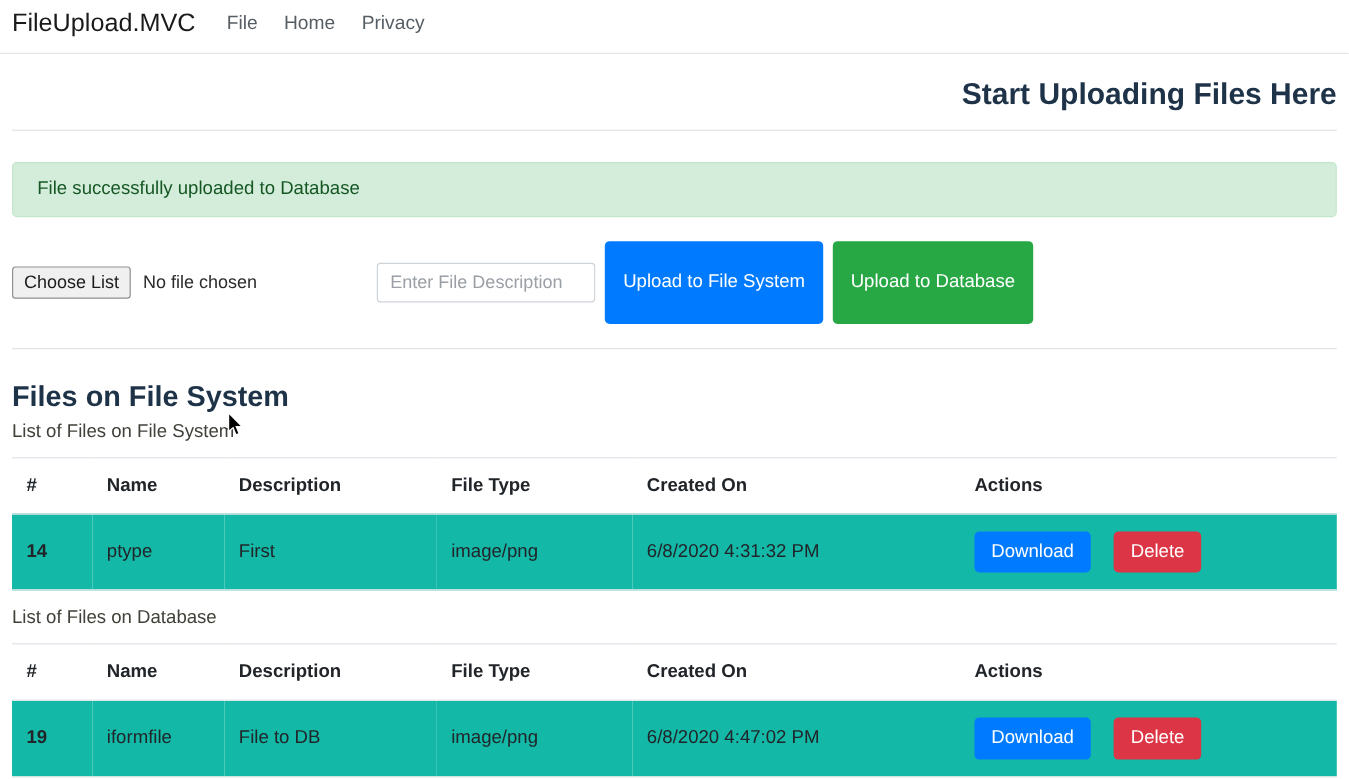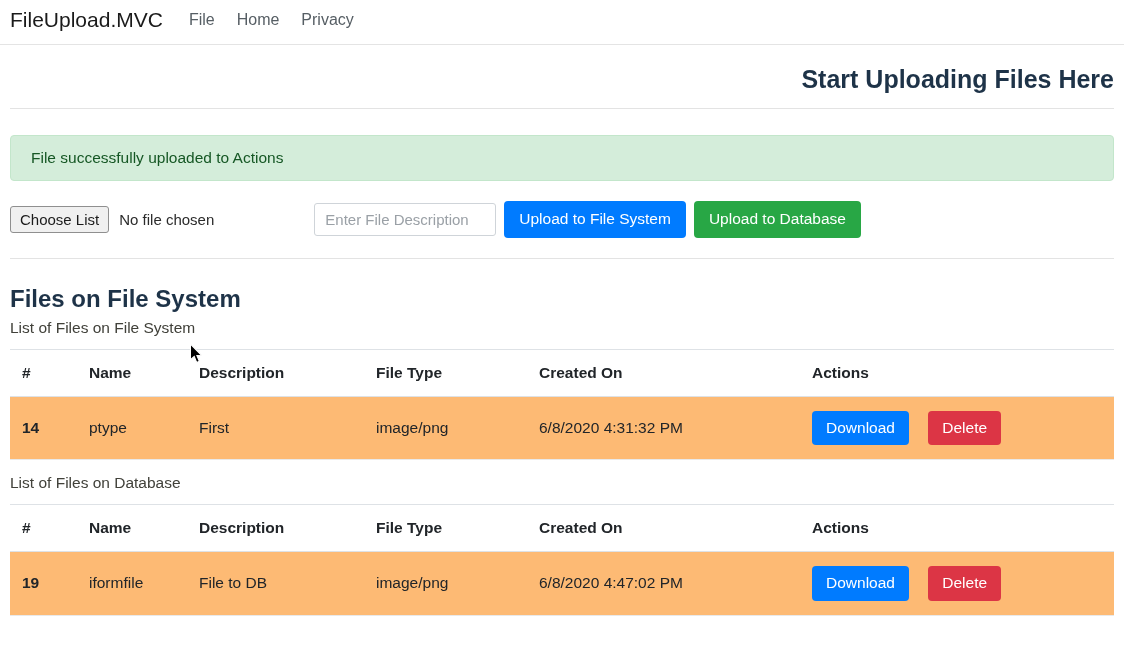--- a/index.html
+++ b/index.html
@@ -88,21 +88,21 @@
     border-radius: 3px;
     color: #212529;
     outline: none;
     font-family: inherit;
   }
   .desc-input::placeholder { color: #9aa0a6; }
   .btn {
     display: inline-block;
     border: none;
     border-radius: 4px;
-    padding: 9px 15px;
+    padding: 25px 15px;
     font-size: 15.5px;
     color: #fff;
     cursor: pointer;
     font-family: inherit;
     line-height: 1.2;
   }
   .btn-primary { background: var(--primary, #007bff); }
   .btn-success { background: var(--success, #28a745); }
   .btn-danger  { background: var(--danger, #dc3545); }
   .upload-row .btn-primary { margin-left: 8px; }
@@ -131,21 +131,21 @@
     text-align: left;
     padding: 14px 12px;
     font-size: 15.5px;
     vertical-align: middle;
   }
   .files-table thead th {
     border-top: 1px solid #dee2e6;
     border-bottom: 1px solid #dee2e6;
     font-weight: 700;
   }
-  .files-table tbody tr { background: #fdba74; }
+  .files-table tbody tr { background: #14b8a6; }
   .files-table tbody td { border-bottom: 1px solid #e9e9e9; }
   .col-id   { width: 67px; }
   .col-name { width: 110px; }
   .col-desc { width: 177px; }
   .col-type { width: 163px; }
   .col-date { width: 273px; }
   .cell-bold { font-weight: 700; }
   .action-btns .btn { padding: 8px 14px; }
   .action-btns .btn-danger { margin-left: 15px; }
 
@@ -163,21 +163,21 @@
     <li><a class="nav-link">Privacy</a></li>
   </ul>
 </nav>
 
 <div class="main">
 
   <h1 class="page-title">Start Uploading Files Here</h1>
   <hr class="rule">
 
   <div class="alert-success">
-    <span>File successfully uploaded to Actions</span>
+    <span>File successfully uploaded to Database</span>
   </div>
 
   <div class="upload-row">
     <div class="file-input-group">
       <button class="file-button">Choose List</button>
       <span class="file-status">No file chosen</span>
     </div>
     <input type="text" class="desc-input" placeholder="Enter File Description" style="">
     <button class="btn btn-primary">Upload to File System</button>
     <button class="btn btn-success">Upload to Database</button>

